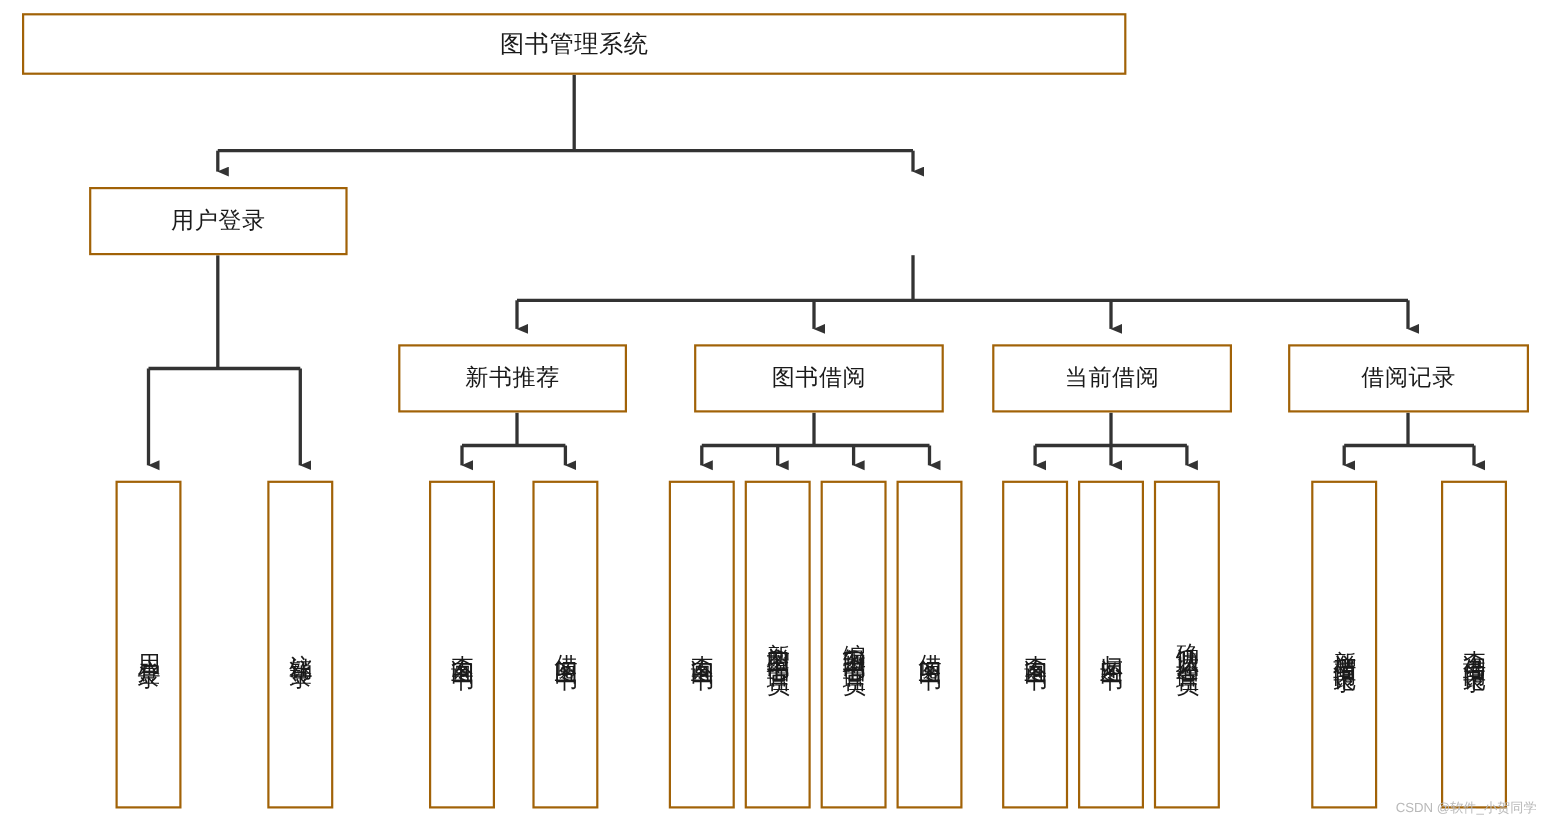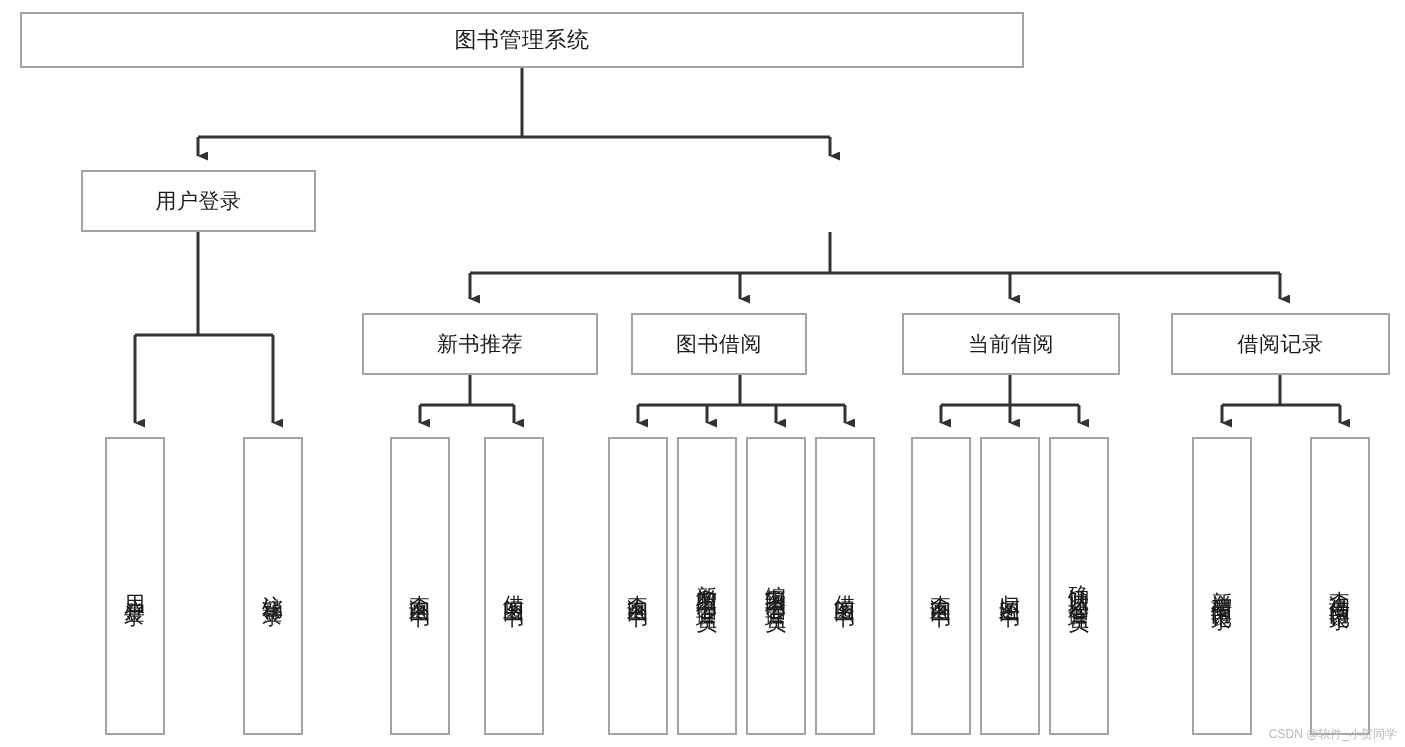--- a/index.html
+++ b/index.html
@@ -23,21 +23,21 @@
     position: absolute;
     left: 0;
     top: 0;
     width: 1405px;
     height: 747px;
   }
   .node-box {
     position: absolute;
     box-sizing: border-box;
     background: #ffffff;
-    border: 2px solid #a3a3a3;
+    border: 2px solid #a16207;
     display: flex;
     align-items: center;
     justify-content: center;
     overflow: hidden;
   }
   .node-label-h {
     font-size: 21px;
     color: #1a1a1a;
     line-height: 1.1;
     white-space: nowrap;
@@ -119,24 +119,24 @@
   </svg>
 
   <div class="node-box node-root" style="left:20px; top:12px; width:1004px; height:56px;">
     <span class="node-label-h">图书管理系统</span>
   </div>
 
   <div class="node-box" style="left:81px; top:170px; width:235px; height:62px;">
     <span class="node-label-h">用户登录</span>
   </div>
 
-  <div class="node-box" style="left:362px; top:313px; width:236px; height:62px;">
+  <div class="node-box" style="left:362px; top:313px; width:208px; height:62px;">
     <span class="node-label-h">新书推荐</span>
   </div>
-  <div class="node-box" style="left:631px; top:313px; width:176px; height:62px;">
+  <div class="node-box" style="left:631px; top:313px; width:227px; height:62px;">
     <span class="node-label-h">图书借阅</span>
   </div>
   <div class="node-box" style="left:902px; top:313px; width:218px; height:62px;">
     <span class="node-label-h">当前借阅</span>
   </div>
   <div class="node-box" style="left:1171px; top:313px; width:219px; height:62px;">
     <span class="node-label-h">借阅记录</span>
   </div>
 
   <div class="node-box" style="left:105px; top:437px; width:60px; height:298px;">

